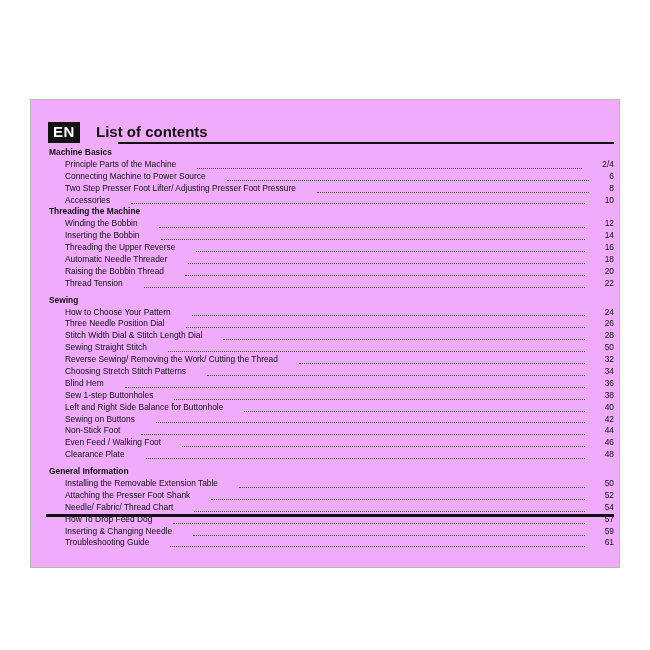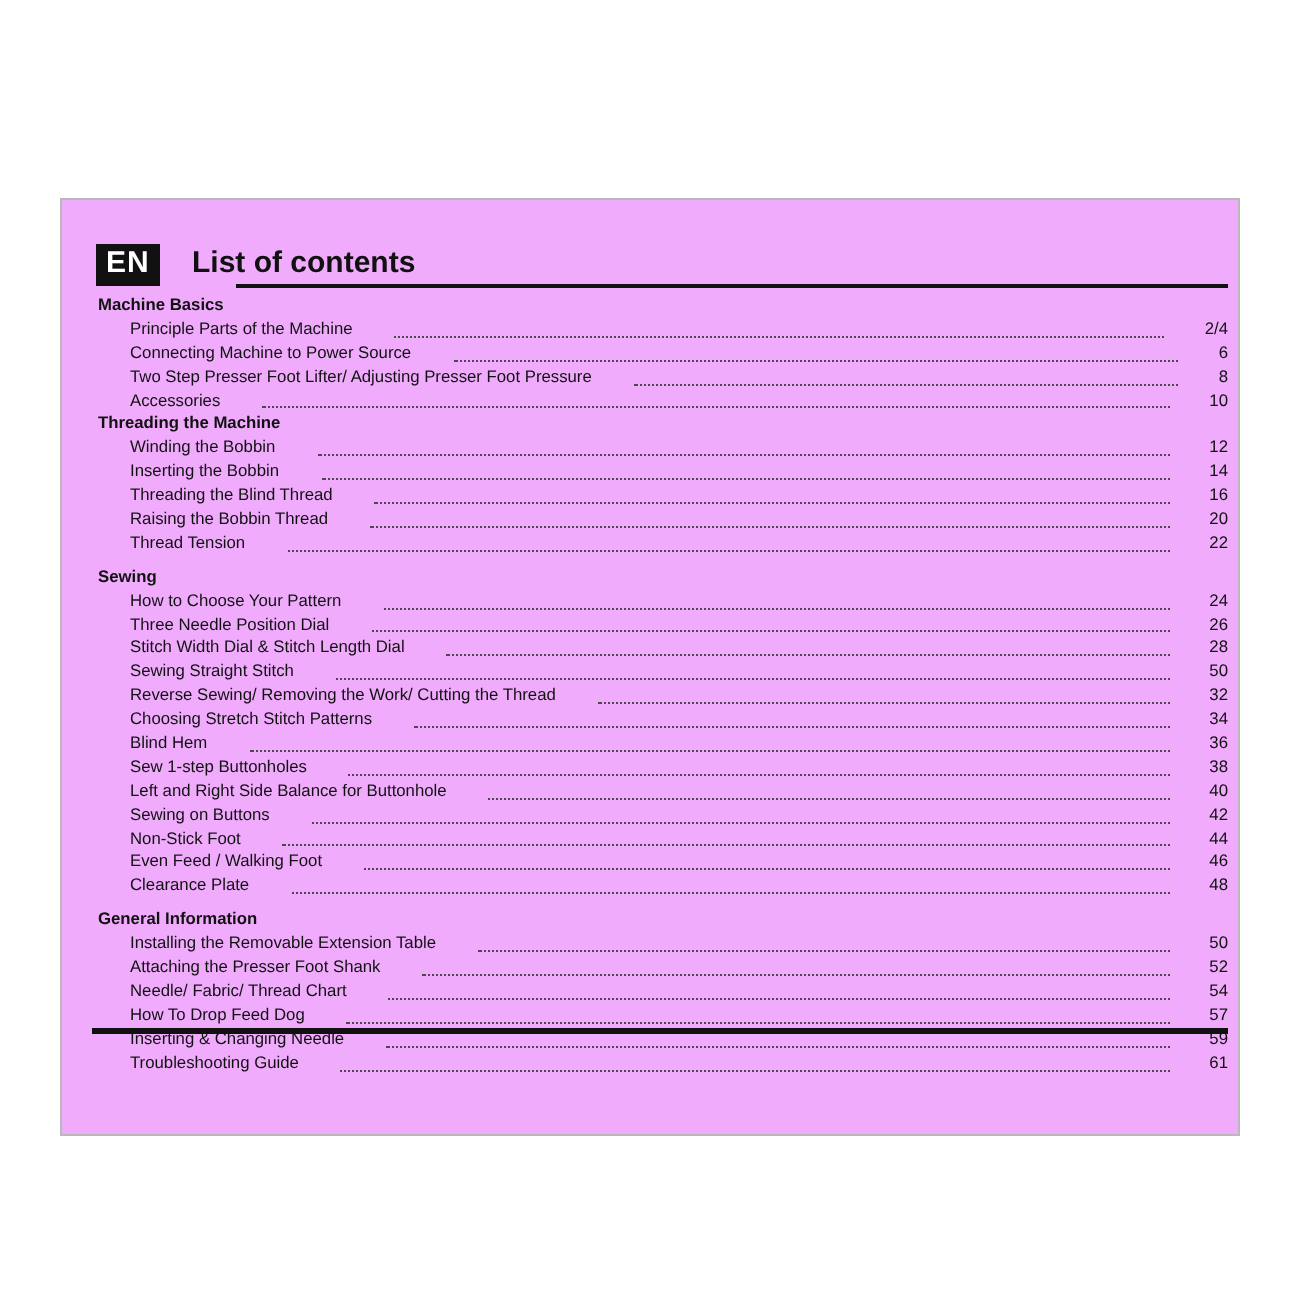--- a/index.html
+++ b/index.html
@@ -164,23 +164,28 @@
         <span class="toc-entry-label">Winding the Bobbin</span>
         <span class="toc-leader"></span>
         <span class="toc-page">12</span>
       </div>
       <div class="toc-entry">
         <span class="toc-entry-label">Inserting the Bobbin</span>
         <span class="toc-leader"></span>
         <span class="toc-page">14</span>
       </div>
       <div class="toc-entry">
-        <span class="toc-entry-label">Threading the Blind Thread</span>
+        <span class="toc-entry-label">Threading the Upper Reverse</span>
         <span class="toc-leader"></span>
         <span class="toc-page">16</span>
+      </div>
+      <div class="toc-entry">
+        <span class="toc-entry-label">Automatic Needle Threader</span>
+        <span class="toc-leader"></span>
+        <span class="toc-page">18</span>
       </div>
       <div class="toc-entry">
         <span class="toc-entry-label">Raising the Bobbin Thread</span>
         <span class="toc-leader"></span>
         <span class="toc-page">20</span>
       </div>
       <div class="toc-entry">
         <span class="toc-entry-label">Thread Tension</span>
         <span class="toc-leader"></span>
         <span class="toc-page">22</span>

